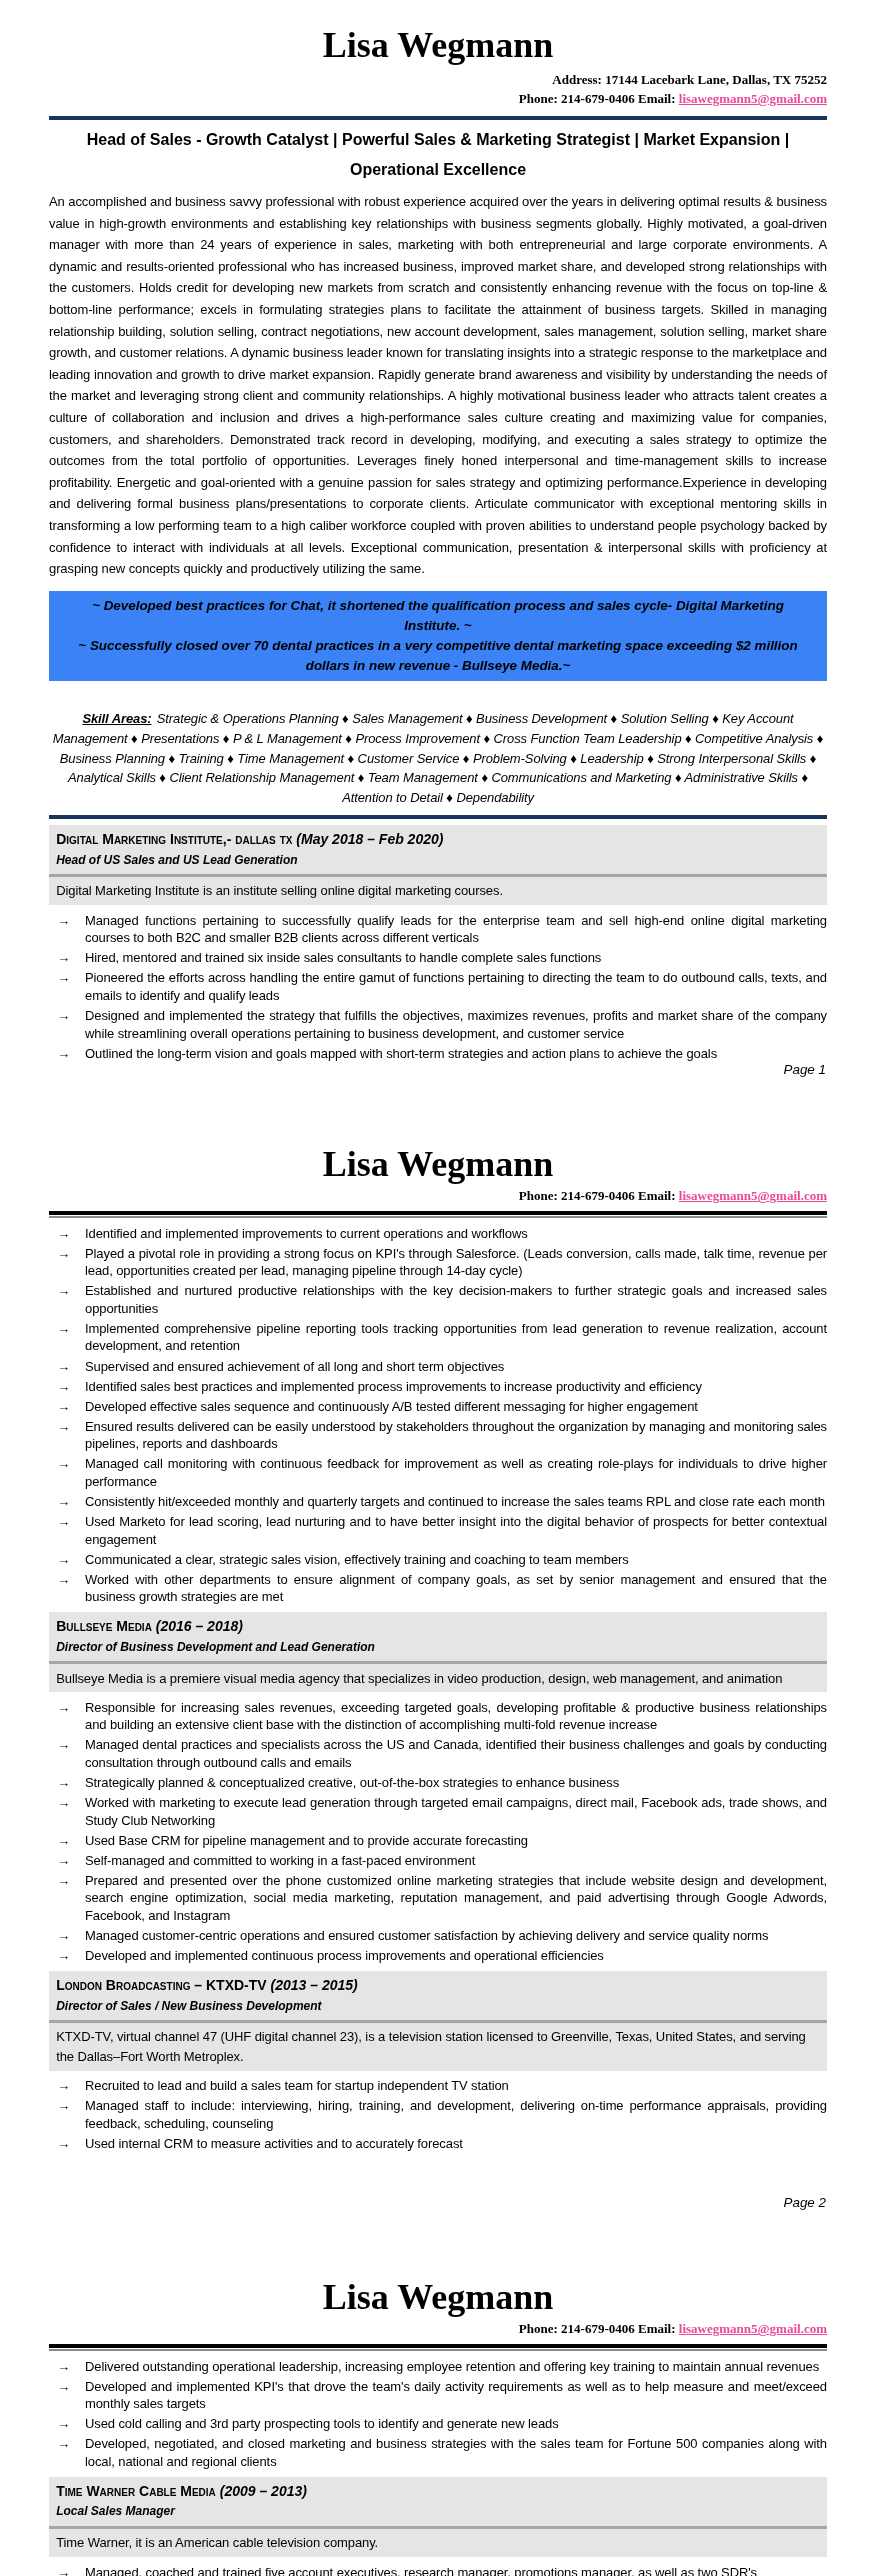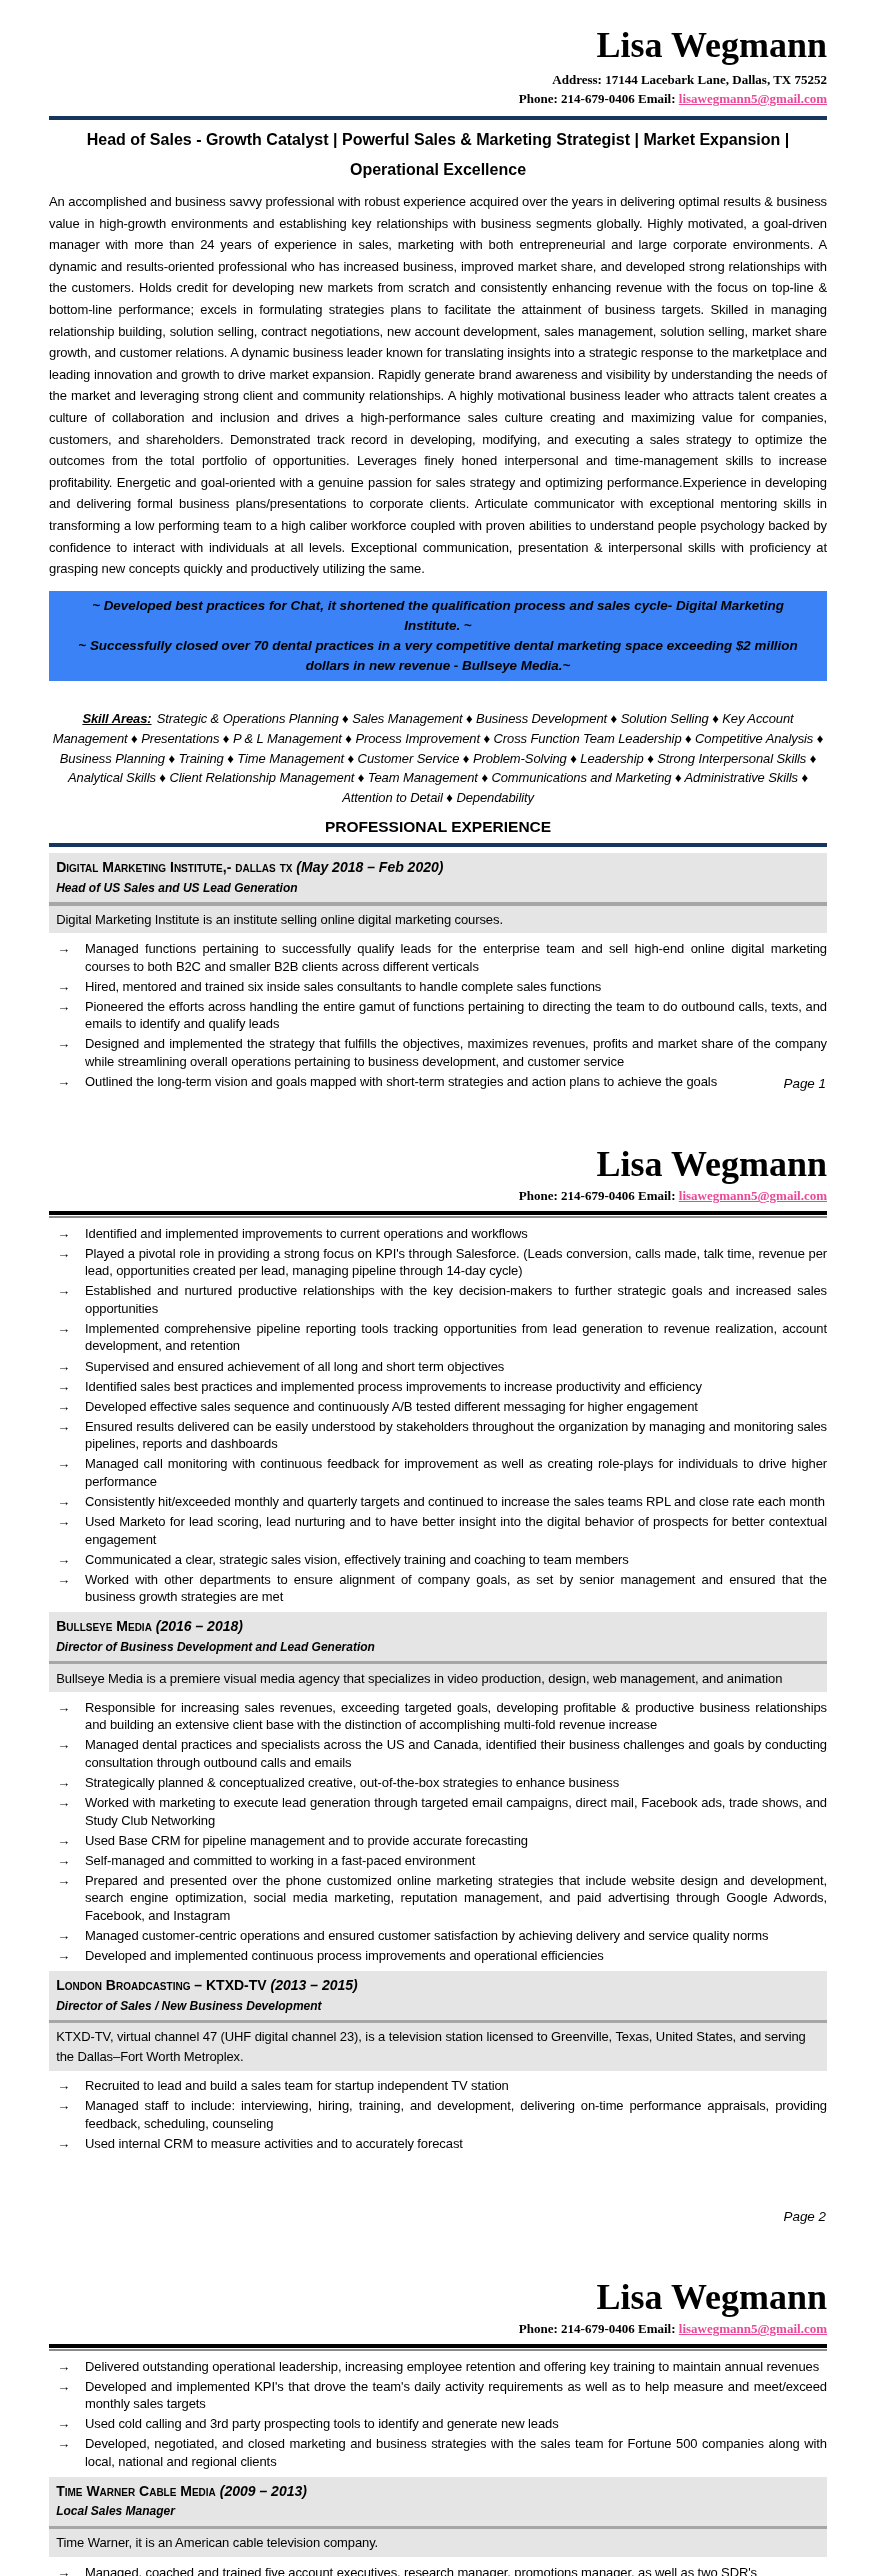--- a/index.html
+++ b/index.html
@@ -16,21 +16,21 @@
     height: 1133px;
     overflow: hidden;
     padding: 0 49px;
   }
 
   
   .name {
     font-family: "Liberation Serif", serif;
     font-weight: bold;
     font-size: 36px;
-    text-align: right;
+    text-align: center;
     line-height: 1.05;
   }
   .p1 .name { margin-top: 27px; }
   .pN .name { margin-top: 13.4px; }
   .contact-line {
     font-family: "Liberation Serif", serif;
     font-weight: bold;
     font-size: 13px;
     text-align: right;
     line-height: 1.3;
@@ -142,21 +142,21 @@
   ul.bullets .arrow {
     position: absolute;
     left: 8.2px;
     top: 0;
     font-size: 13px;
   }
 
   .page-label {
     position: absolute;
     right: 50px;
-    bottom: 42px;
+    bottom: 56px;
     font-style: italic;
     font-size: 13.4px;
   }
 </style>
 </head>
 <body>
 
 <div class="document">
 
   <section class="page p1">
@@ -174,21 +174,20 @@
 
     <div class="highlight-box">
       <p>~ Developed best practices for Chat, it shortened the qualification process and sales cycle- Digital Marketing Institute. ~</p>
       <p>~ Successfully closed over 70 dental practices in a very competitive dental marketing space exceeding $2 million dollars in new revenue - Bullseye Media.~</p>
     </div>
 
     <p class="skills">
       <span class="skills-label">Skill Areas:</span><span>Strategic &amp; Operations Planning ♦ Sales Management ♦ Business Development ♦ Solution Selling ♦ Key Account Management ♦ Presentations ♦ P &amp; L Management ♦ Process Improvement ♦ Cross Function Team Leadership ♦ Competitive Analysis ♦ Business Planning ♦ Training ♦ Time Management ♦ Customer Service ♦ Problem-Solving ♦ Leadership ♦ Strong Interpersonal Skills ♦ Analytical Skills ♦ Client Relationship Management ♦ Team Management ♦ Communications and Marketing ♦ Administrative Skills ♦ Attention to Detail ♦ Dependability</span>
     </p>
 
-    <div class="section-title">PROFESSIONAL EXPERIENCE</div>
     <div class="rule-navy exp"></div>
 
     <div class="job-box">
       <div class="job-company">
         <span>Digital Marketing Institute,- dallas tx</span>
         <span class="job-dates">(May 2018 – Feb 2020)</span>
       </div>
       <div class="job-title">Head of US Sales and US Lead Generation</div>
       <div class="job-divider"></div>
       <div class="job-desc">Digital Marketing Institute is an institute selling online digital marketing courses.</div>

